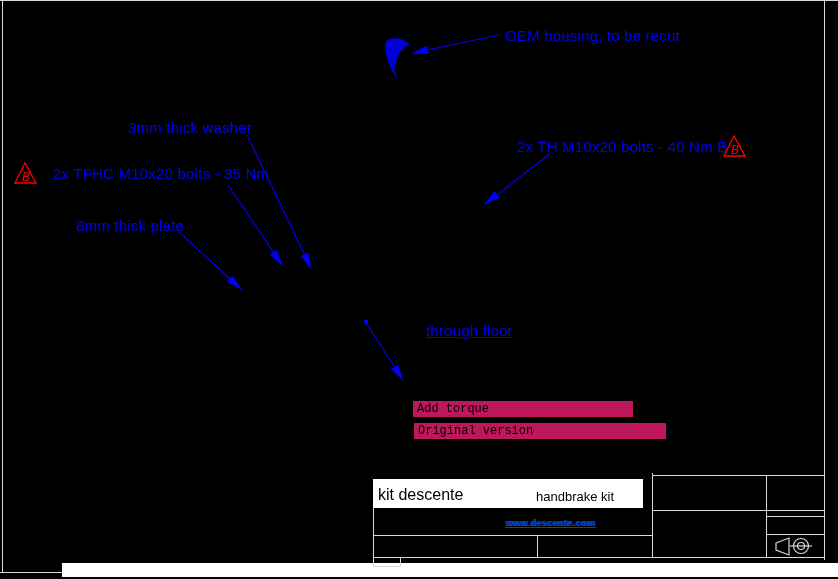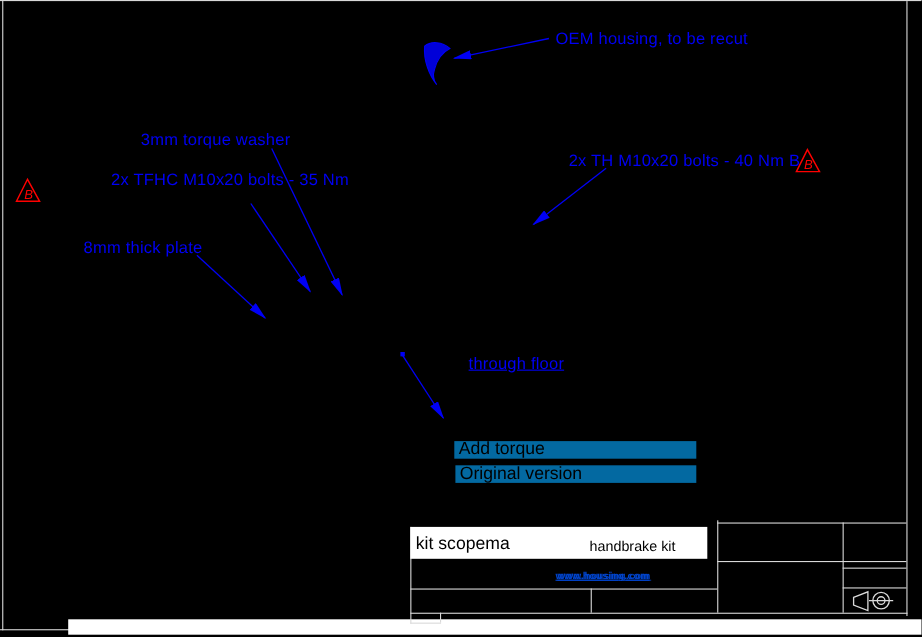--- a/index.html
+++ b/index.html
@@ -1,22 +1,22 @@
 <!DOCTYPE html>
 <html><head>
 <meta charset="utf-8">
 <style>
   html,body{margin:0;padding:0;background:#000;}
   .canvas{position:relative;width:838px;height:579px;background:#000;overflow:hidden;
           font-family:"Liberation Sans",sans-serif;}
   .ln{position:absolute;background:#d9d9d9;}
   .ann{position:absolute;color:#0000f5;font-size:15px;white-space:nowrap;letter-spacing:.2px;}
   .overlay{position:absolute;left:0;top:0;width:838px;height:579px;}
-  .revbox{position:absolute;left:413px;width:220px;height:16px;background:#0369a1;color:#000;
-          font-size:16px;line-height:16px;padding-left:4px;box-sizing:border-box;white-space:nowrap;}
+  .revbox{position:absolute;left:413px;width:220px;height:16px;background:#be185d;color:#000;
+          font-size:12px;line-height:16px;padding-left:4px;box-sizing:border-box;white-space:nowrap;font-family:Liberation Mono, monospace;}
   .titlebox{position:absolute;left:373px;top:479px;width:270px;height:29px;background:#fff;color:#000;overflow:hidden;}
   .titlebox span{position:absolute;white-space:nowrap;color:#000;}
   .t-big{left:2px;top:4px;font-size:21px;letter-spacing:1px;}
   .t-fr{left:5px;top:7px;font-size:16px;}
   .t-en{left:163px;top:10px;font-size:13px;}
   .weblink{position:absolute;left:505px;top:518px;font-size:9px;font-weight:bold;color:#0044cc;
            text-decoration:underline;letter-spacing:.4px;text-shadow:1.5px 0 0 #0044cc;white-space:nowrap;}
   .strip{position:absolute;left:62px;top:563px;width:776px;height:14px;background:#fff;}
 </style>
 </head>
@@ -71,33 +71,33 @@
 
     <g stroke="#d9d9d9" stroke-width="1.2" fill="none">
       <polygon points="776,543 789,538 789,555 776,550"></polygon>
       <circle cx="801" cy="546" r="7.5"></circle>
       <circle cx="801" cy="546" r="3.5"></circle>
       <line x1="790" y1="546" x2="812" y2="546"></line>
     </g>
   </svg>
 
   <div class="ann" style="left:505px;top:27px;">OEM housing, to be recut</div>
-  <div class="ann" style="left:128px;top:119px;">3mm torque washer</div>
-  <div class="ann" style="left:53px;top:155px;margin-left:48px;">2x TFHC M10x20 bolts - 35 Nm</div>
+  <div class="ann" style="left:128px;top:119px;">3mm thick washer</div>
+  <div class="ann" style="left:53px;top:165px;">2x TFHC M10x20 bolts - 35 Nm</div>
   <div class="ann" style="left:76px;top:217px;">8mm thick plate</div>
   <div class="ann" style="left:517px;top:138px;">2x TH M10x20 bolts - 40 Nm B</div>
   <div class="ann" style="left:426px;top:322px;text-decoration:underline;">through floor</div>
 
   <div class="revbox" style="top:401px;">
     <span>Add torque</span>
   </div>
-  <div class="revbox" style="top:423px;left:414px;width:219px;">
+  <div class="revbox" style="top:423px;left:414px;width:252px;">
     <span>Original version</span>
   </div>
 
   <div class="titlebox">
-    <span class="t-fr">kit scopema</span>
+    <span class="t-fr">kit descente</span>
     <span class="t-en">handbrake kit</span>
   </div>
 
-  <div class="weblink">www.housing.com</div>
+  <div class="weblink">www.descente.com</div>
 
 </div>
 
 </body></html>

